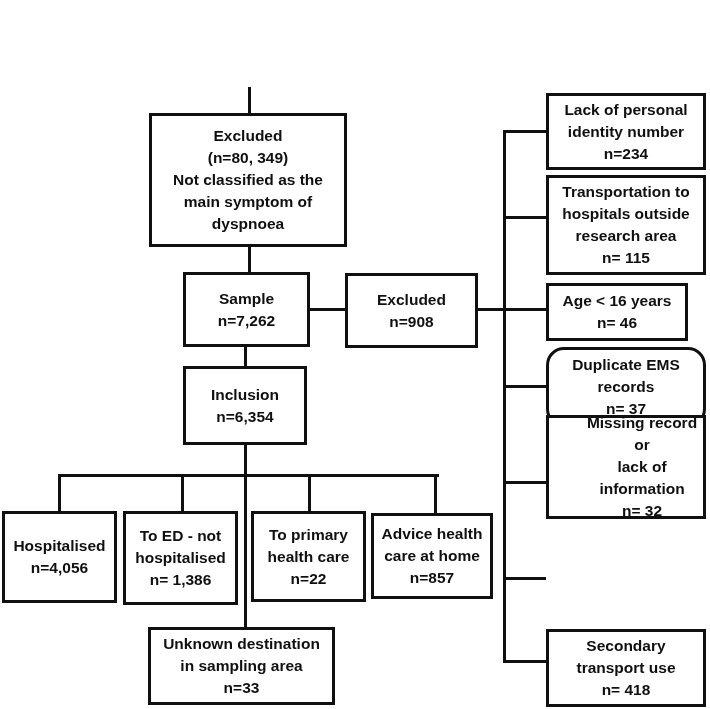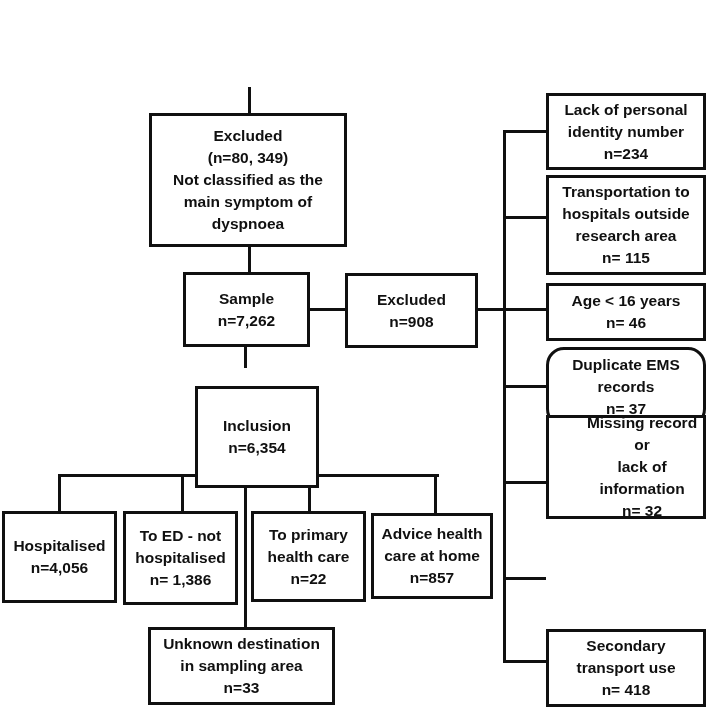--- a/index.html
+++ b/index.html
@@ -68,21 +68,21 @@
 dyspnoea</div>
   </div>
   <div class="box" style="left:183px; top:272px; width:127px; height:75px;">
     <div class="txt">Sample
 n=7,262</div>
   </div>
   <div class="box" style="left:345px; top:273px; width:133px; height:75px;">
     <div class="txt">Excluded
 n=908</div>
   </div>
-  <div class="box" style="left:195px; top:366px; width:124px; height:102px;margin-top:20px;">
+  <div class="box" style="left:183px; top:366px; width:124px; height:79px;">
     <div class="txt">Inclusion
 n=6,354</div>
   </div>
 
   <div class="box" style="left:2px; top:511px; width:115px; height:92px;">
     <div class="txt">Hospitalised
 n=4,056</div>
   </div>
   <div class="box" style="left:123px; top:511px; width:115px; height:94px;align-items:center;">
     <div class="txt">To ED - not
@@ -109,21 +109,21 @@
     <div class="txt">Lack of personal
 identity number
 n=234</div>
   </div>
   <div class="box" style="left:546px; top:175px; width:160px; height:100px;">
     <div class="txt">Transportation to
 hospitals outside
 research area
 n= 115</div>
   </div>
-  <div class="box" style="left:546px; top:283px; width:160px; height:58px;">
+  <div class="box" style="left:546px; top:283px; width:142px; height:58px;">
     <div class="txt">Age &lt; 16 years
 n= 46</div>
   </div>
   <div class="box" style="left:546px; top:347px; width:160px; height:80px;border-radius:18px;">
     <div class="txt">Duplicate EMS
 records
 n= 37</div>
   </div>
   <div class="box" style="left:546px; top:415px; width:160px; height:104px;padding-left:32px;">
     <div class="txt">Missing record or

